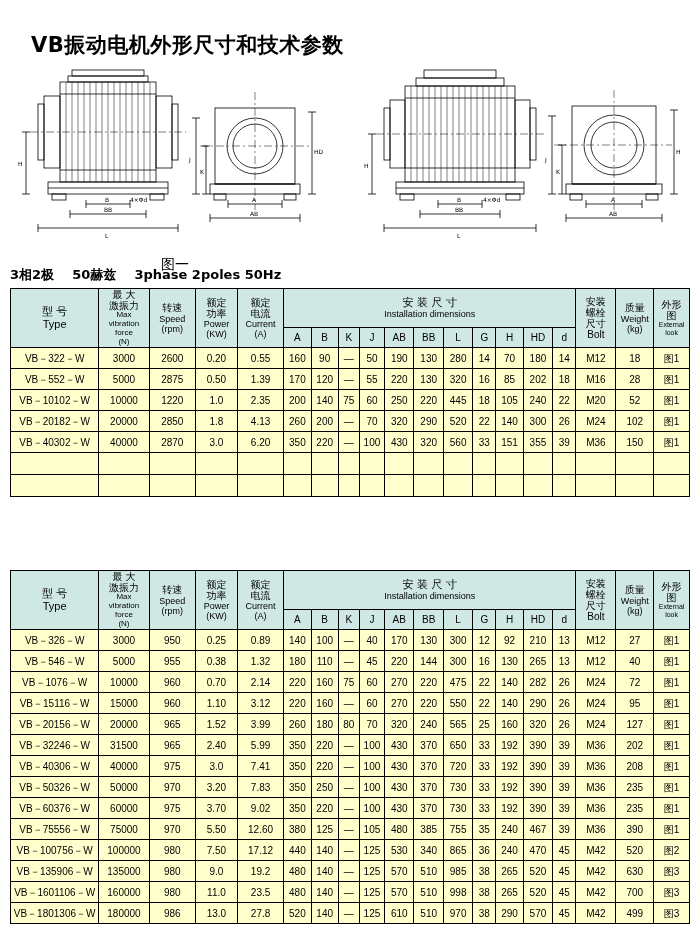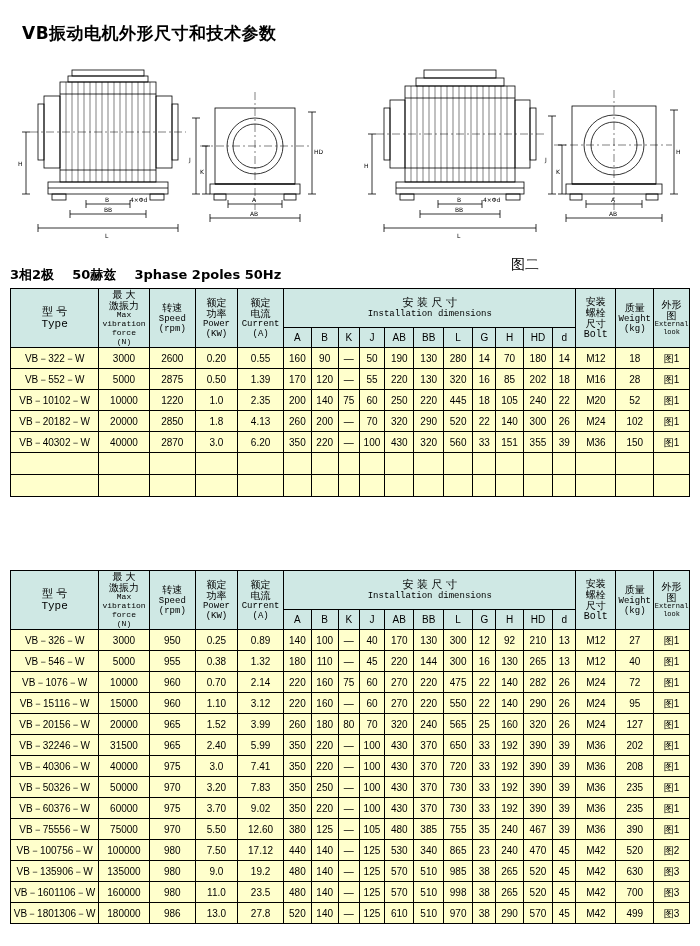--- a/index.html
+++ b/index.html
@@ -6,22 +6,22 @@
   body{
     width:700px;height:946px;
     background:#ffffff;
     font-family:"Liberation Sans","DejaVu Sans",sans-serif;
     font-size:11px;color:#000;
     overflow:hidden;
   }
   .page{position:relative;width:700px;height:946px;}
 
   h1.title{
-    position:absolute;left:14px;top:14px;margin:8px;
-    font-size:17px;font-weight:bold;letter-spacing:0.5px;
+    position:absolute;left:14px;top:14px;margin:17px;
+    font-size:21px;font-weight:bold;letter-spacing:0.5px;
     font-family:"DejaVu Sans",sans-serif;
   }
 
   
   .figures{position:absolute;left:0;top:42px;width:700px;height:200px;}
   .fig{position:absolute;top:0;width:350px;height:200px;}
   .fig.left{left:0;}
   .fig.right{left:350px;}
   .figcap{
     position:absolute;top:214px;width:100%;text-align:center;
@@ -50,21 +50,21 @@
     padding:0;
     line-height:1.12;
   }
   table.spec thead td{
     background:#cfe8e4;
     font-weight:normal;
     font-size:10px;
   }
   table.spec thead td.big{font-size:11px;}
   .hdr-cn{display:block;font-family:"DejaVu Sans",sans-serif;}
-  .hdr-en{display:block;font-family:Liberation Mono, monospace;}
+  .hdr-en{display:block;font-family:Liberation Sans, sans-serif;}
   .type-cell{font-family:"Liberation Serif",serif;font-size:11px;}
   .dash{font-family:"DejaVu Sans",sans-serif;}
   tbody tr{height:21px;}
   tbody tr.empty td{height:21px;}
 </style>
 </head>
 <body>
 
 <div class="page">
 
@@ -163,20 +163,21 @@
         </g>
         <g font-size="6" font-family="DejaVu Sans" fill="#000">
           <text x="252" y="160">A</text>
           <text x="250" y="174">AB</text>
           <text x="200" y="132">K</text>
           <text x="189" y="120">J</text>
           <text x="314" y="112">HD</text>
         </g>
       </svg>
     </div>
+    <div class="figcap" style="left:0;width:350px;">图一</div>
 
     <div class="fig right">
       <svg width="350" height="200" viewBox="0 0 350 200" xmlns="http://www.w3.org/2000/svg">
         <g fill="none" stroke="#000" stroke-width="0.8">
           <rect x="55" y="44" width="110" height="96"></rect>
           <rect x="66" y="36" width="88" height="8"></rect>
           <rect x="74" y="28" width="72" height="8"></rect>
           <line x1="55" y1="56" x2="165" y2="56"></line>
           <line x1="55" y1="126" x2="165" y2="126"></line>
           <g stroke-width="0.5">
@@ -256,21 +257,20 @@
         </g>
         <g font-size="6" font-family="DejaVu Sans" fill="#000">
           <text x="261" y="160">A</text>
           <text x="259" y="174">AB</text>
           <text x="206" y="132">K</text>
           <text x="195" y="120">J</text>
           <text x="326" y="112">H</text>
         </g>
       </svg>
     </div>
-    <div class="figcap" style="left:350px;width:350px;">图二</div>
   </div>
 
   <div class="sec-cap" style="top:266px;">3相2极    50赫兹    3phase 2poles 50Hz</div>
 
   <table class="spec" id="table-1" style="top:288px;width:680px;">
     <colgroup>
       <col style="width:84px">
         <col style="width:48px">
         <col style="width:44px">
         <col style="width:40px">
@@ -815,21 +815,21 @@
           <td>980</td>
           <td>7.50</td>
           <td>17.12</td>
           <td>440</td>
           <td>140</td>
           <td class="dash">—</td>
           <td>125</td>
           <td>530</td>
           <td>340</td>
           <td>865</td>
-          <td>23</td>
+          <td>36</td>
           <td>240</td>
           <td>470</td>
           <td>45</td>
           <td>M42</td>
           <td>520</td>
           <td>图2</td>
         </tr>
         <tr>
           <td class="type-cell">VB－135906－W</td>
           <td>135000</td>

